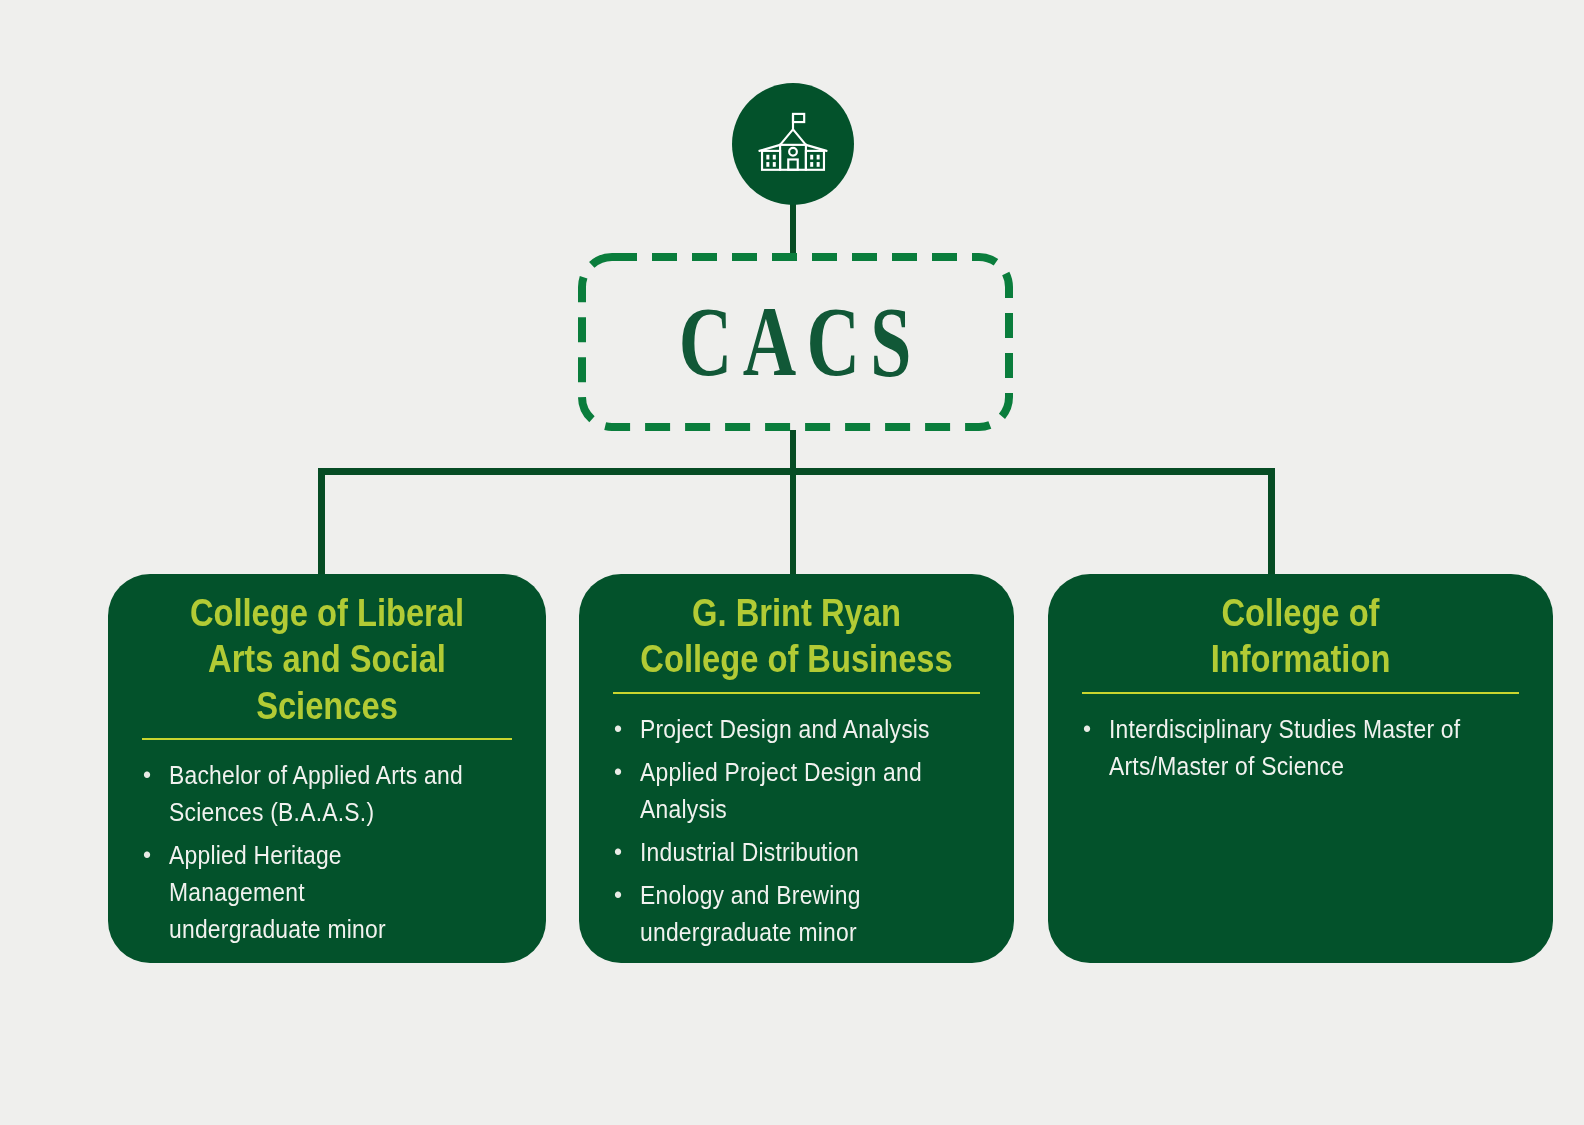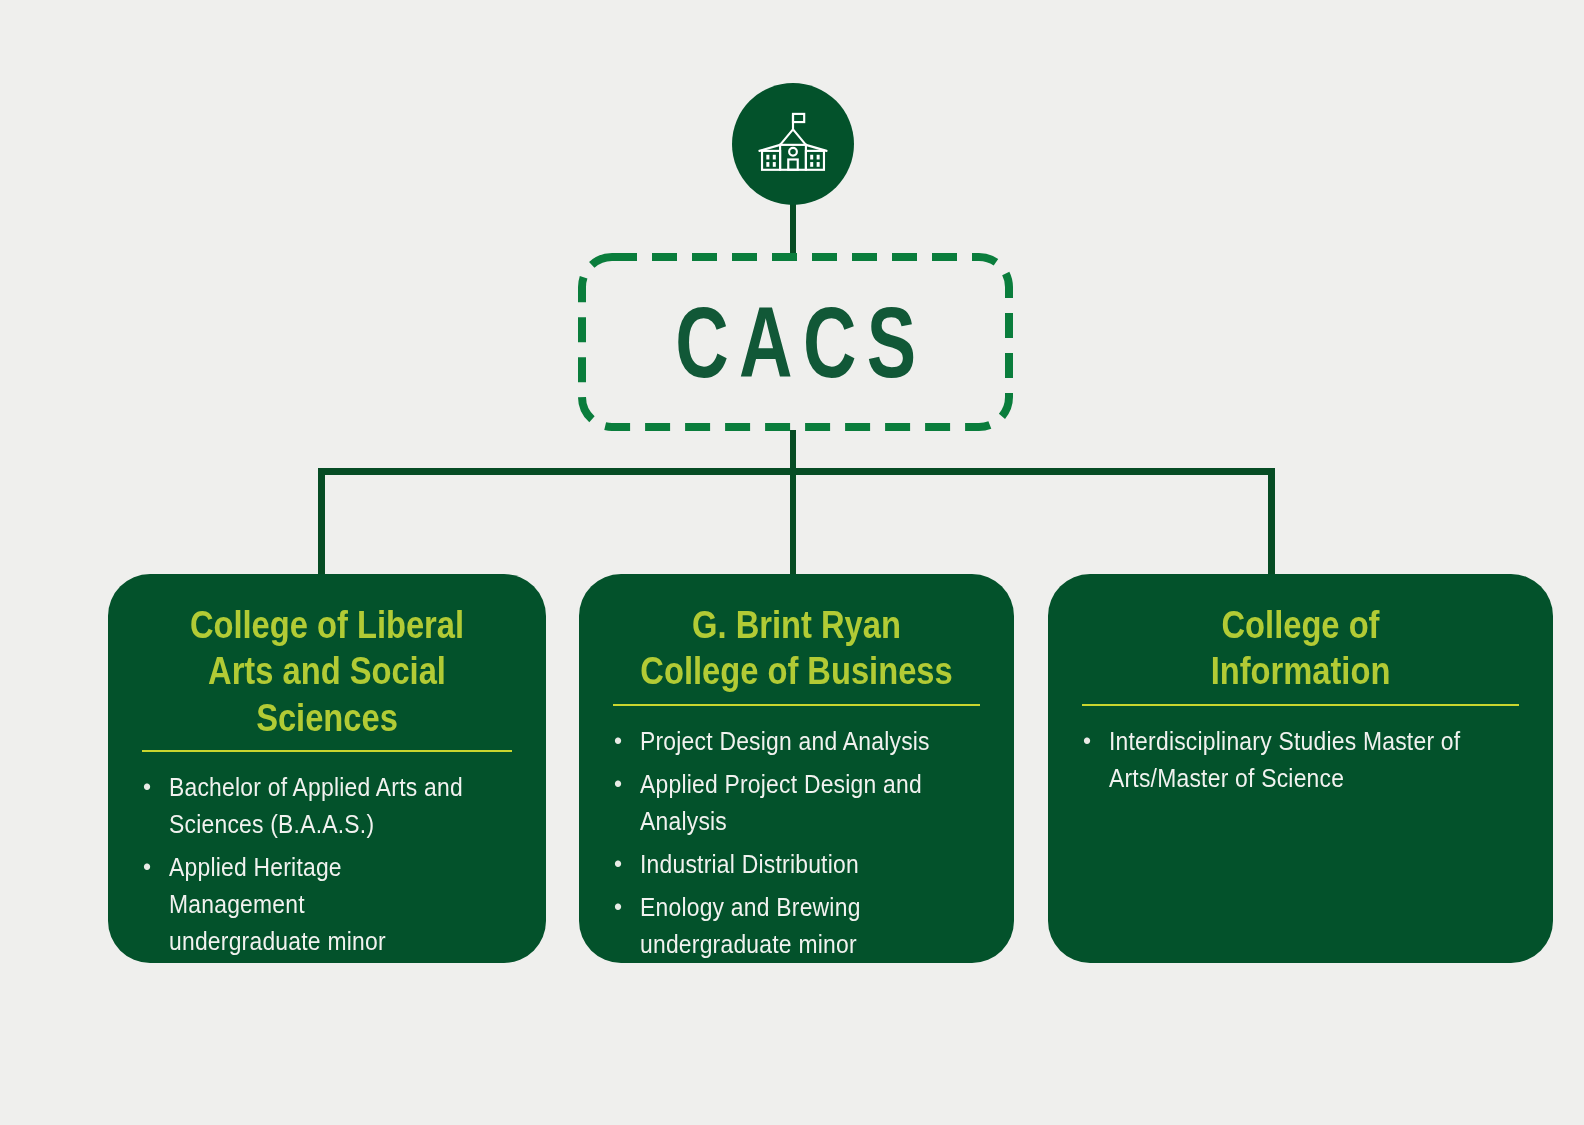--- a/index.html
+++ b/index.html
@@ -42,20 +42,21 @@
   .drop-right { left: 1268px; top: 468px; width: 7px; height: 108px; }
 
   
   .root-node {
     position: absolute;
     left: 578px; top: 253px;
     width: 435px; height: 178px;
     display: flex;
     align-items: center;
     justify-content: center;
+    font-family: Liberation Serif, serif;
   }
   .root-node .dash-frame {
     position: absolute;
     left: 0; top: 0;
     width: 100%; height: 100%;
   }
   .root-label {
     position: relative;
     margin: 0;
     padding-left: 0.14em; 
@@ -70,21 +71,21 @@
   }
 
   
   .card {
     position: absolute;
     top: 574px;
     height: 389px;
     background: #03522B;
     border-radius: 42px;
     box-sizing: border-box;
-    padding: 28px 28px 0 28px;
+    padding: 16px 28px 0 28px;
     color: #F1F2EF;
   }
   .card-1 { left: 108px;  width: 438px; }
   .card-2 { left: 579px;  width: 435px; }
   .card-3 { left: 1048px; width: 505px; }
 
   .card-title {
     margin: 0;
     font-size: 38px;
     font-weight: 700;

